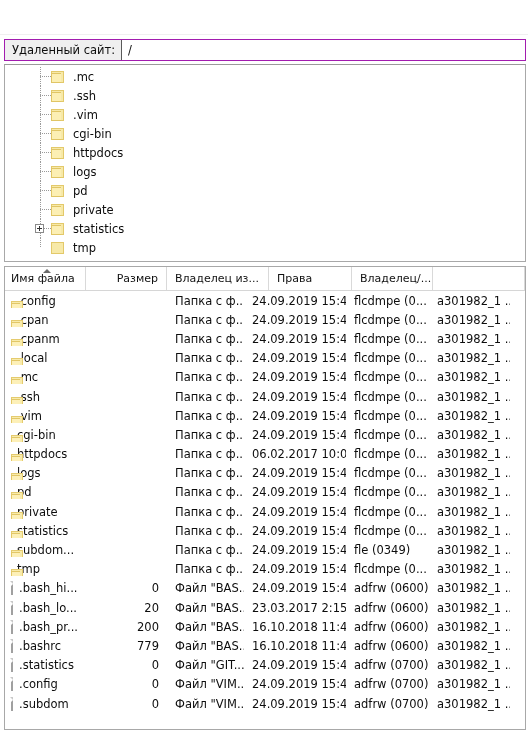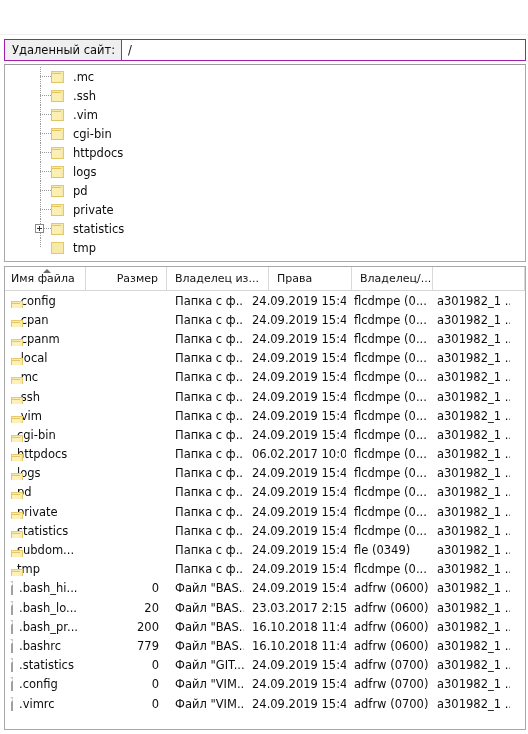--- a/index.html
+++ b/index.html
@@ -838,21 +838,21 @@
         <div class="cell c-perm">
           <span>adfrw (0700)</span>
         </div>
         <div class="cell c-owner">
           <span>a301982_1 ...</span>
         </div>
       </div>
       <div class="row">
         <div class="cell c-name">
           <span class="name-ico"><span class="doc-ico"></span></span>
-          <span>.vimrc</span>
+          <span>.subdom</span>
         </div>
         <div class="cell c-size right">
           <span>0</span>
         </div>
         <div class="cell c-type">
           <span>Файл "VIM...</span>
         </div>
         <div class="cell c-date">
           <span>24.09.2019 15:4...</span>
         </div>

